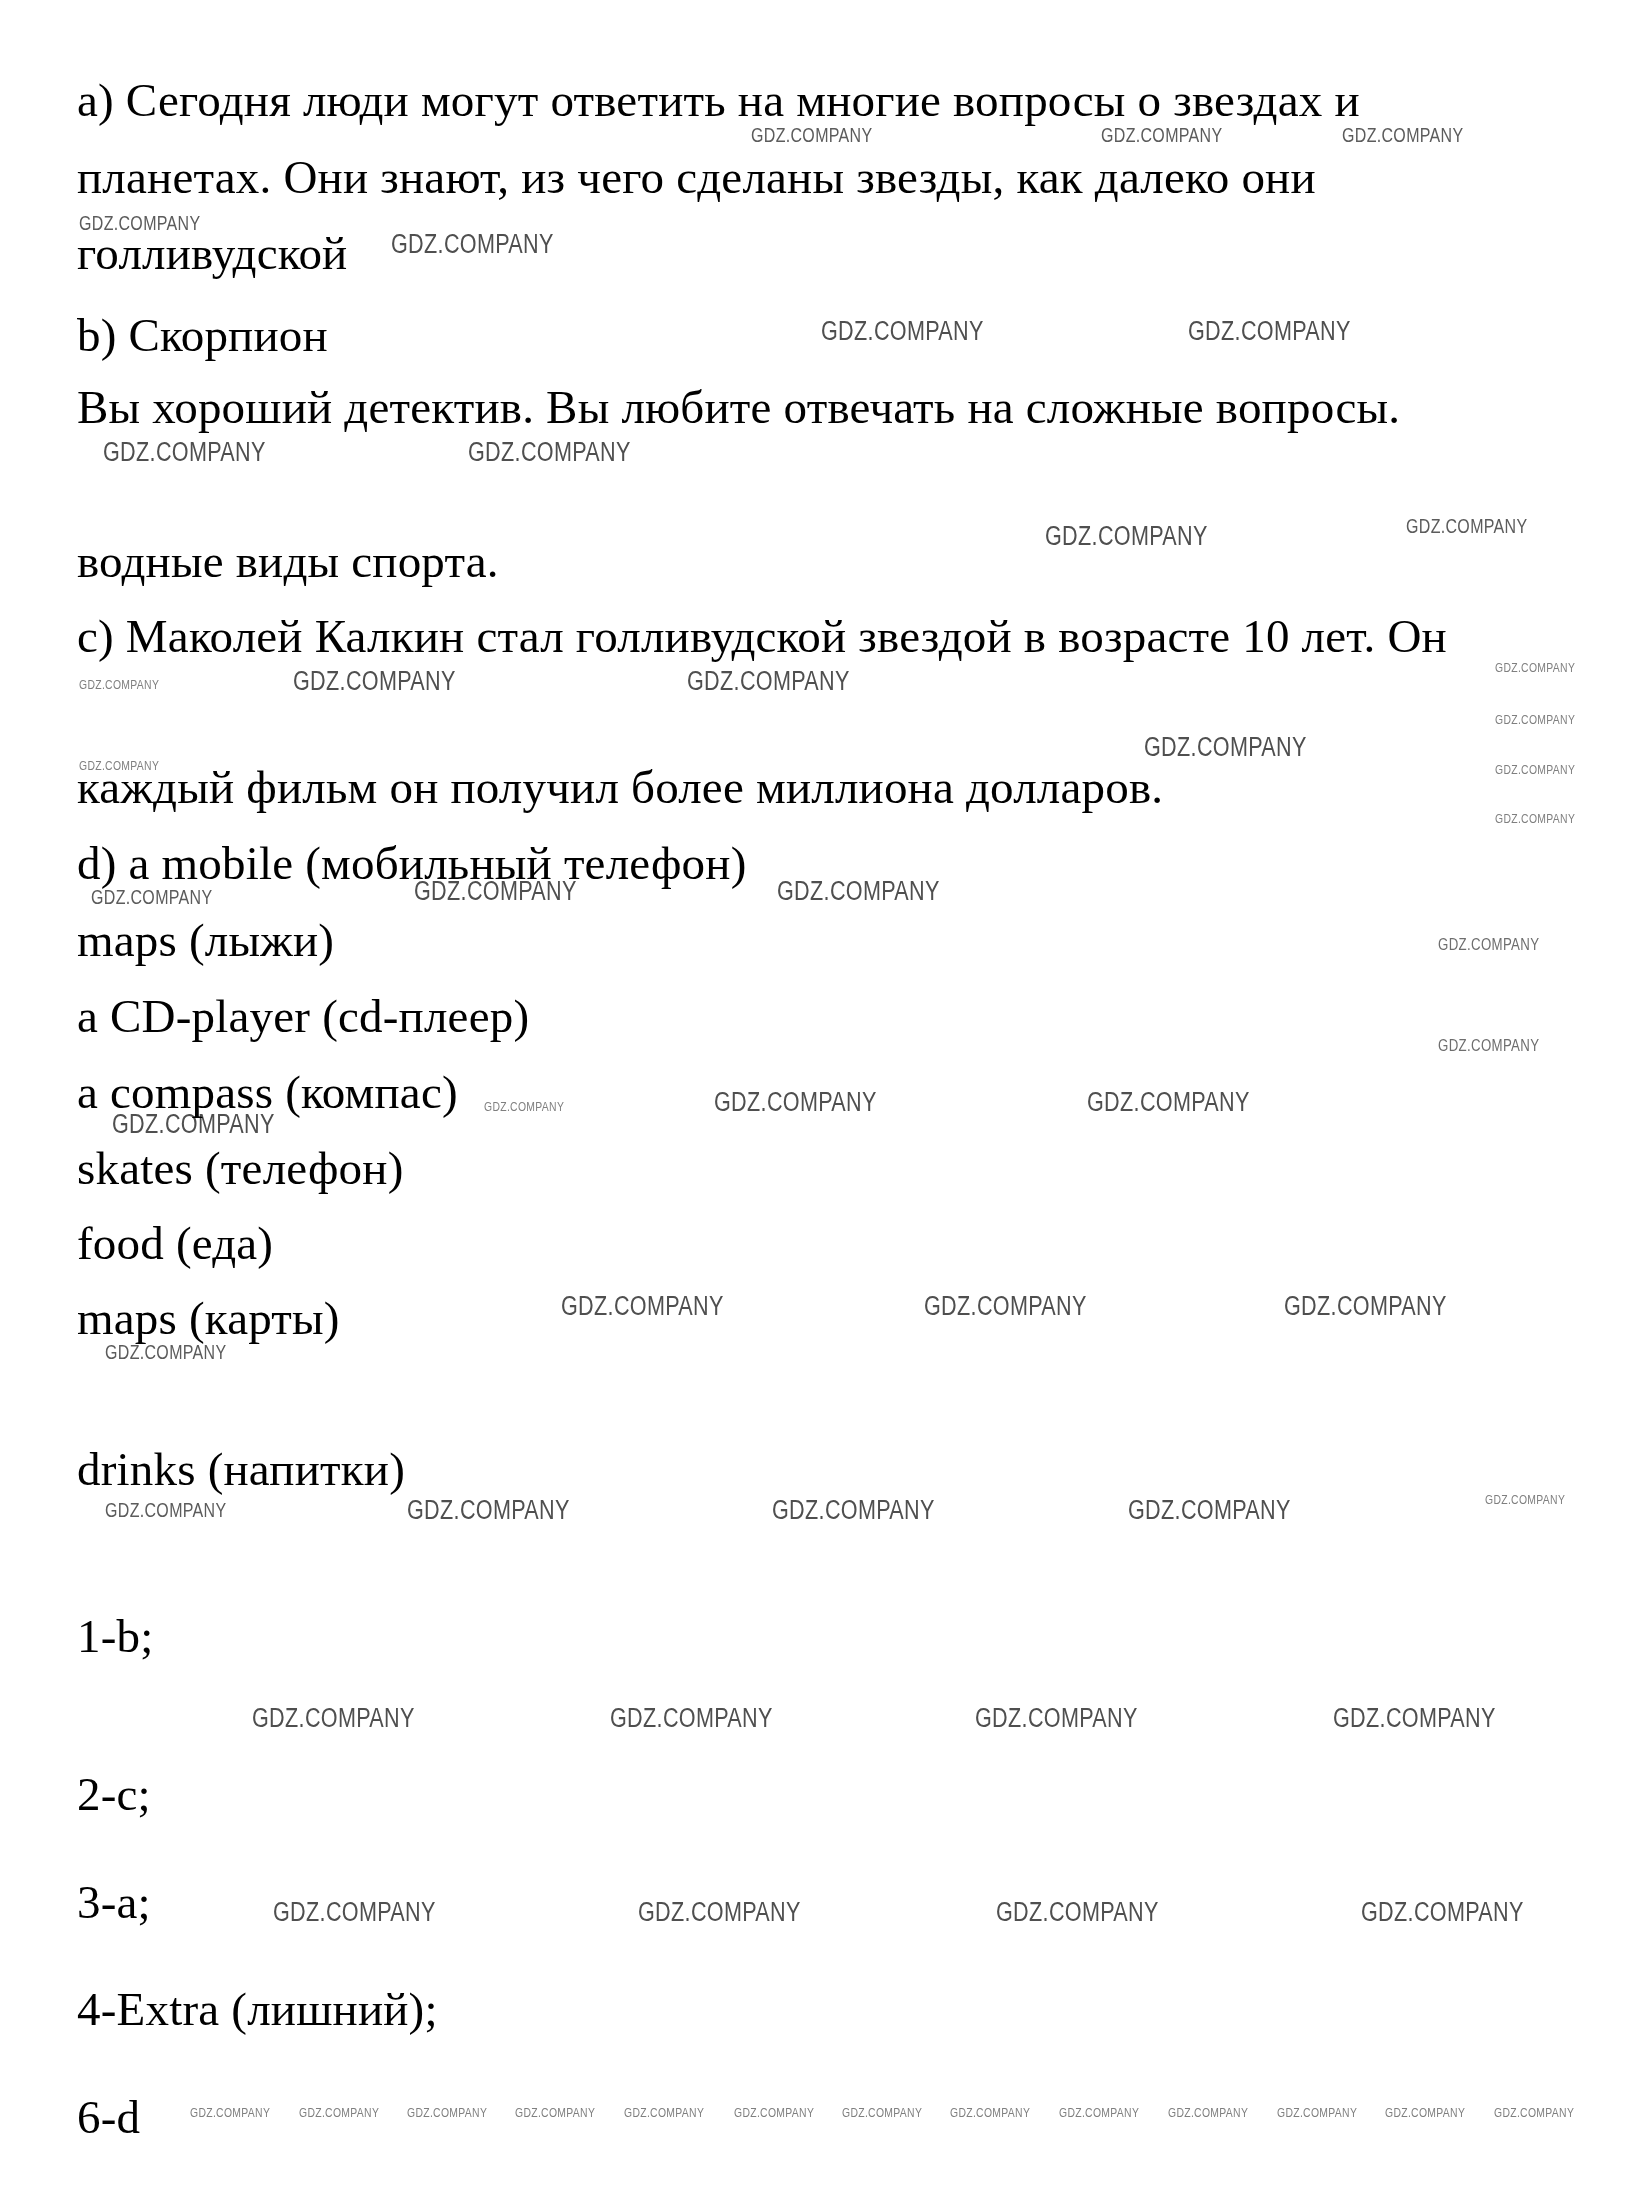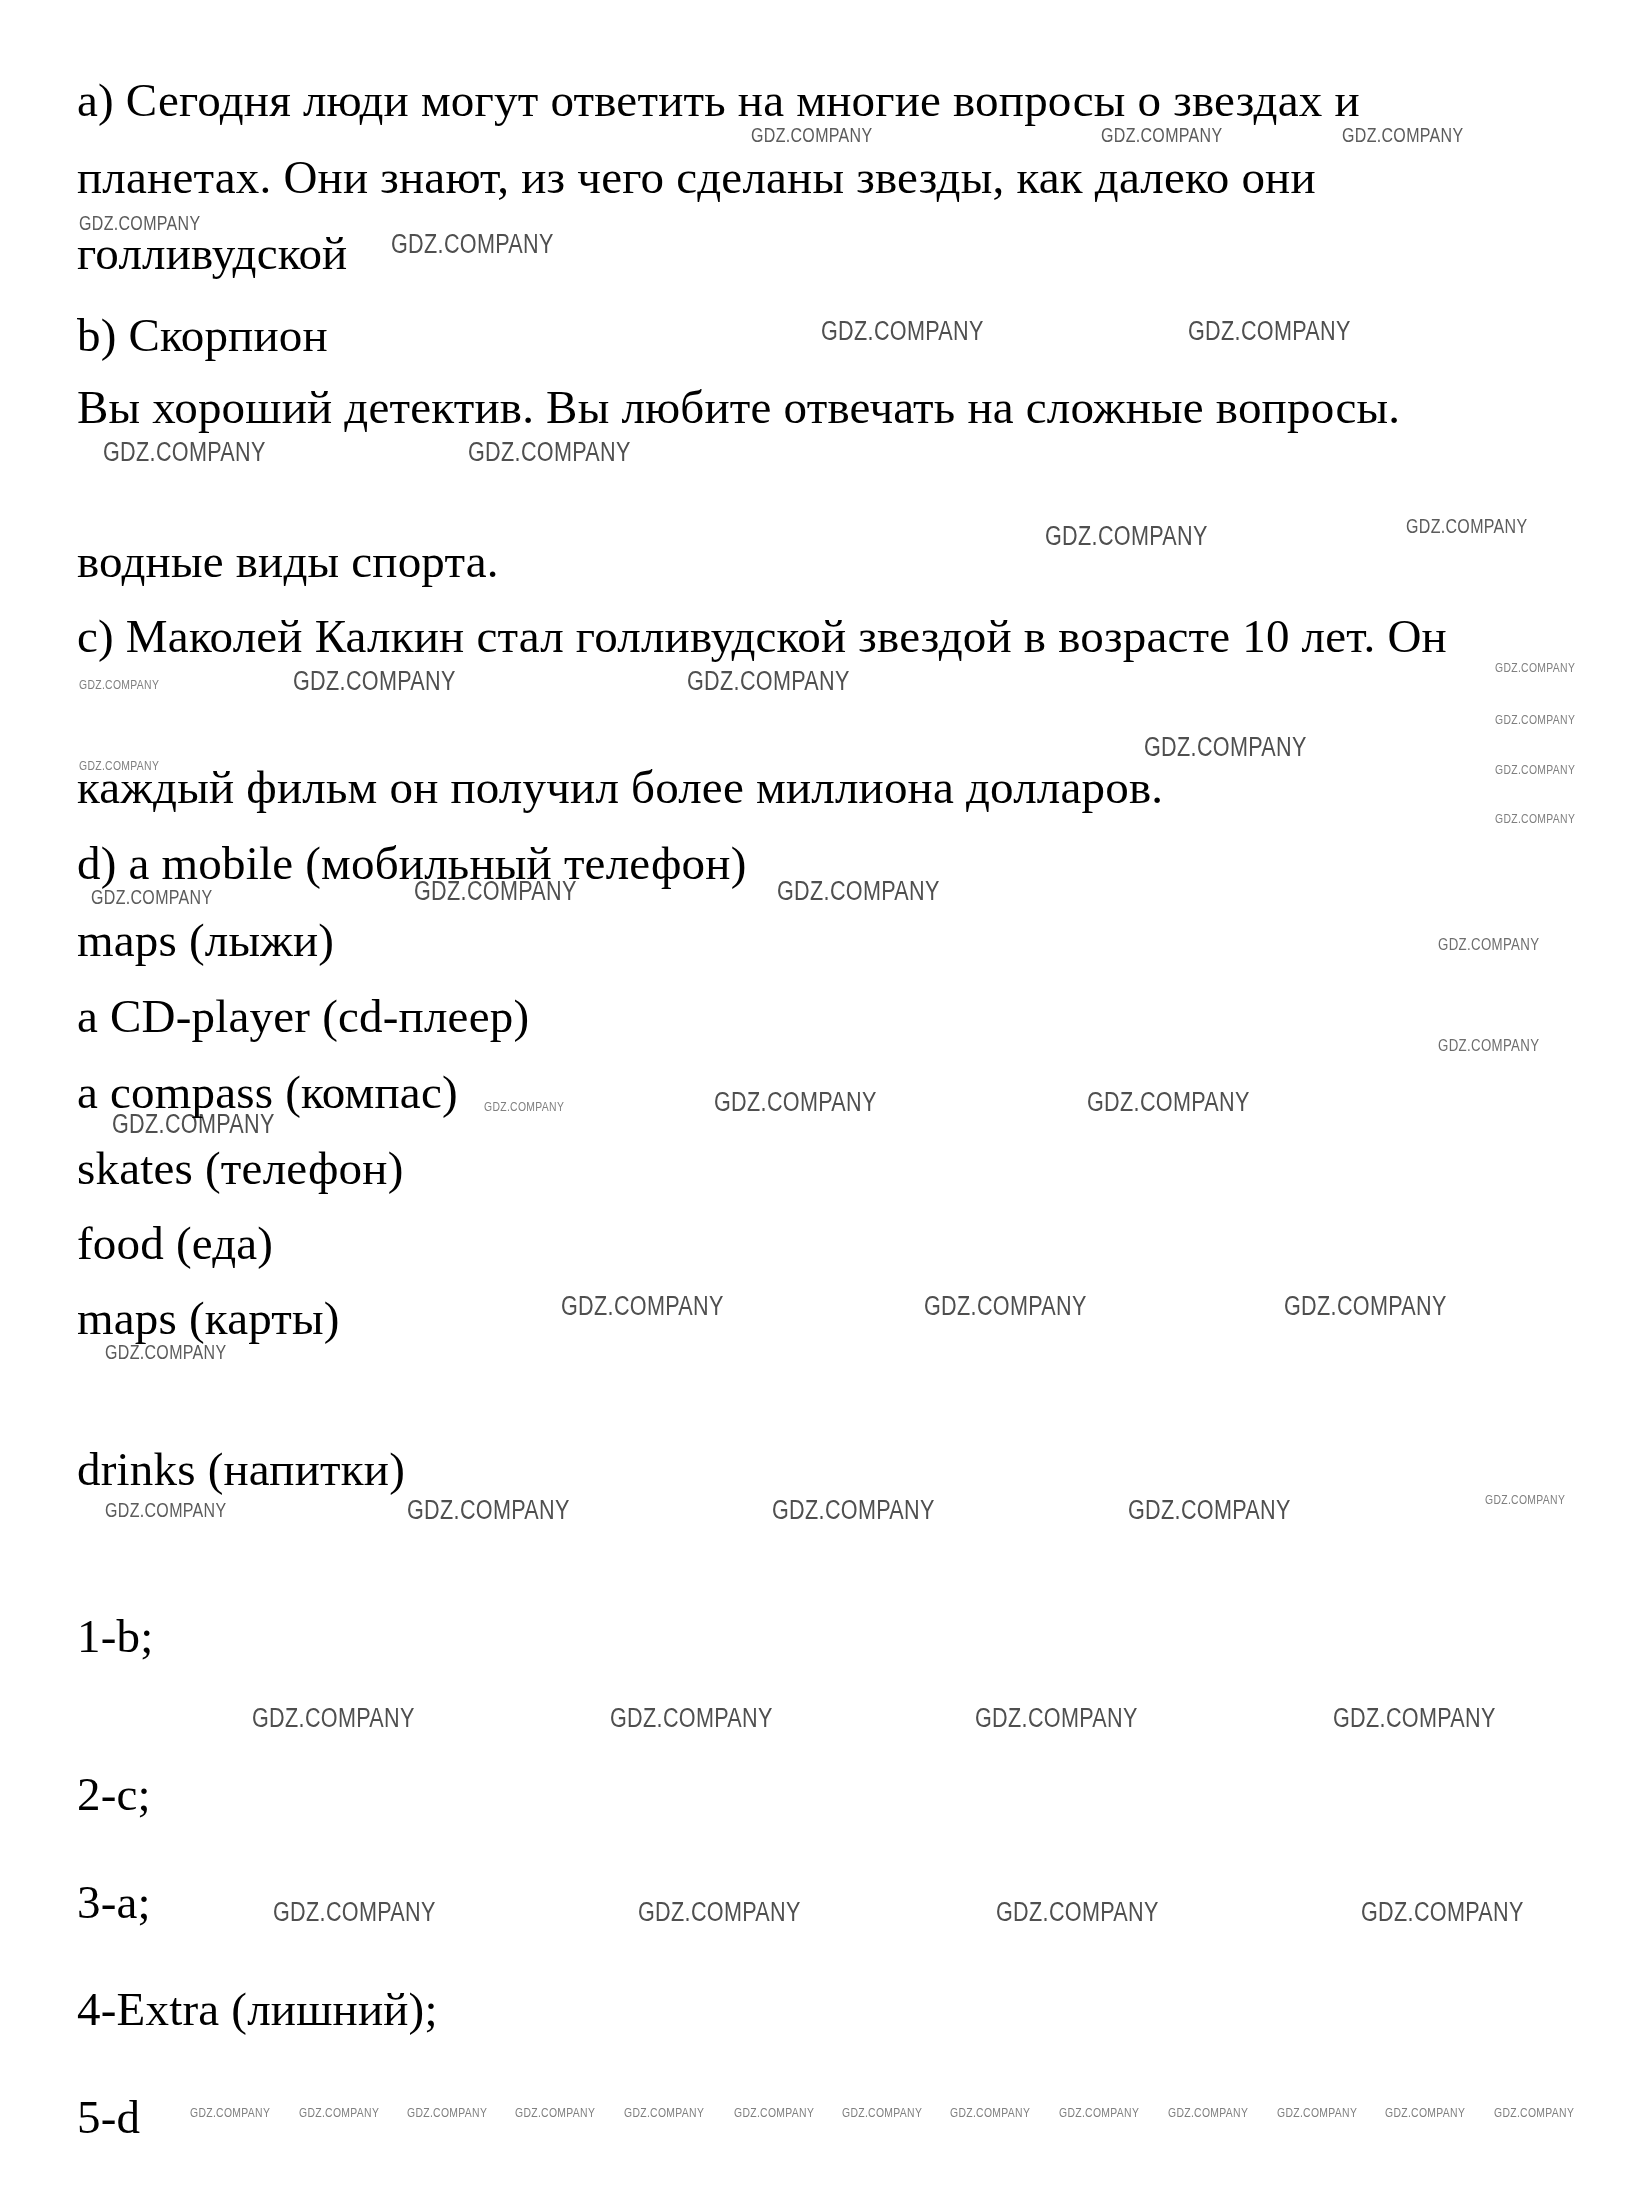--- a/index.html
+++ b/index.html
@@ -52,21 +52,21 @@
   <div class="line" style="top:1064px">a compass (компас)</div>
   <div class="line" style="top:1140px">skates (телефон)</div>
   <div class="line" style="top:1215px">food (еда)</div>
   <div class="line" style="top:1290px">maps (карты)</div>
   <div class="line" style="top:1441px">drinks (напитки)</div>
 
   <div class="line" style="top:1608px">1-b;</div>
   <div class="line" style="top:1766px">2-c;</div>
   <div class="line" style="top:1874px">3-a;</div>
   <div class="line" style="top:1981px">4-Extra (лишний);</div>
-  <div class="line" style="top:2089px">5-d</div>
+  <div class="line" style="top:2089px">6-d</div>
 
   <div id="watermark-layer">
       <span class="wm wm-md" style="left: 751px; top: 124px;">GDZ.COMPANY</span>
       <span class="wm wm-md" style="left: 1101px; top: 124px;">GDZ.COMPANY</span>
       <span class="wm wm-md" style="left: 1342px; top: 124px;">GDZ.COMPANY</span>
       <span class="wm wm-md" style="left: 79px; top: 212px;">GDZ.COMPANY</span>
       <span class="wm wm-lg" style="left: 391px; top: 229px;">GDZ.COMPANY</span>
       <span class="wm wm-lg" style="left: 821px; top: 316px;">GDZ.COMPANY</span>
       <span class="wm wm-lg" style="left: 1188px; top: 316px;">GDZ.COMPANY</span>
       <span class="wm wm-lg" style="left: 103px; top: 437px;">GDZ.COMPANY</span>

